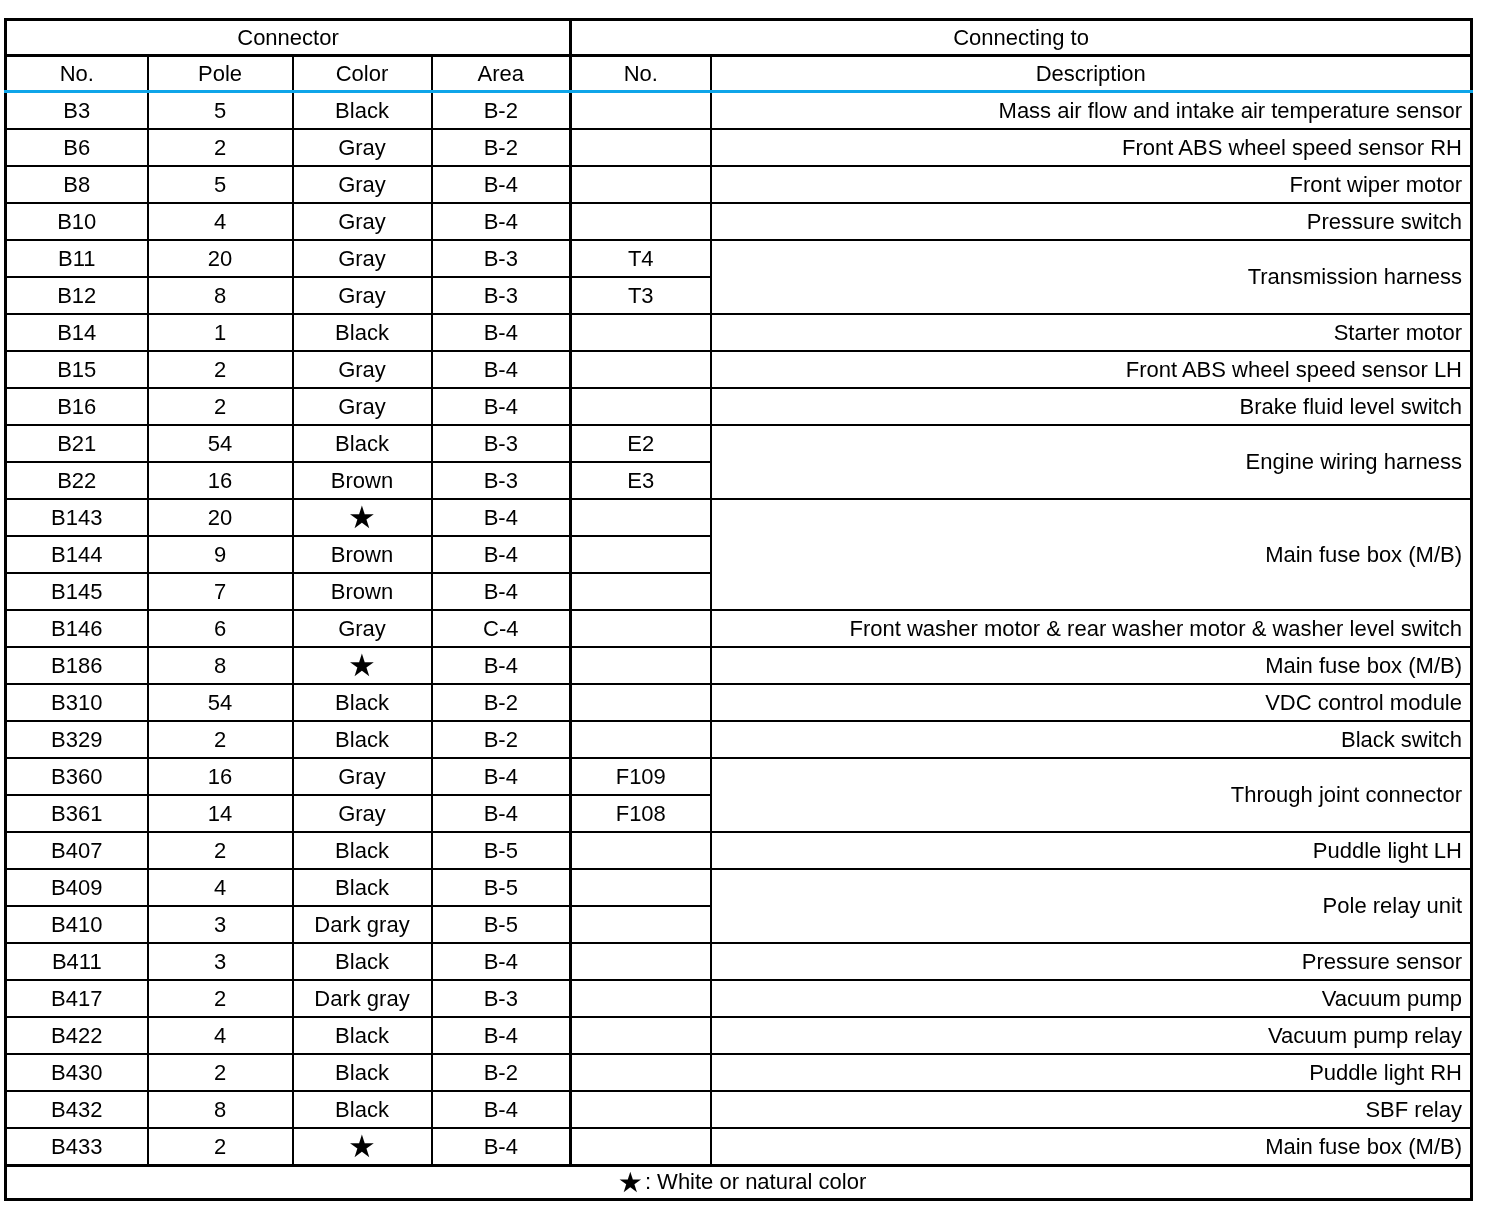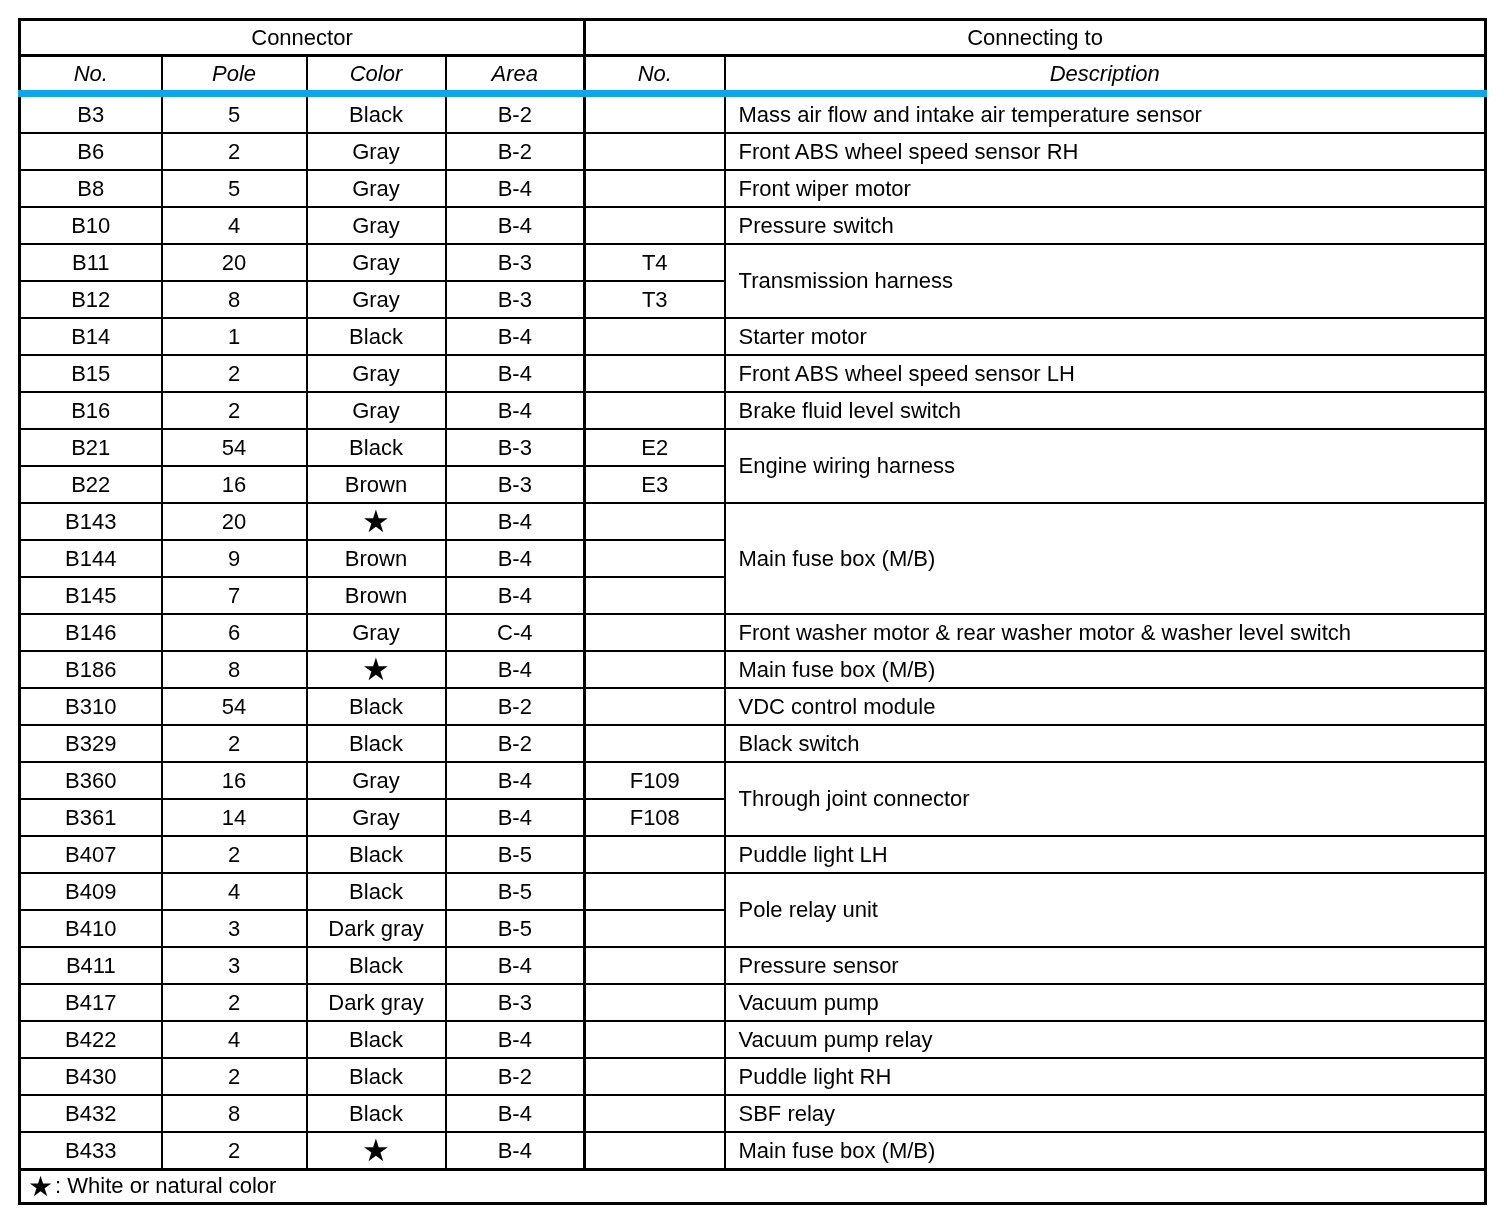--- a/index.html
+++ b/index.html
@@ -9,55 +9,55 @@
   }
   body {
     position: relative;
     width: 1504px;
     height: 1228px;
     font-family: "Liberation Sans", sans-serif;
     color: #000000;
   }
   table.connector-table {
     position: absolute;
-    left: 18px;
+    left: 4px;
     top: 18px;
     width: 1469px;
     border-collapse: collapse;
     table-layout: fixed;
     border: 3px solid #000000;
   }
   th, td {
     border: 2px solid #000000;
     font-size: 22px;
     font-weight: normal;
     text-align: center;
     vertical-align: middle;
     padding: 0;
     height: 35px;
     line-height: 1.15;
     overflow: hidden;
     white-space: nowrap;
   }
   thead th { height: 33px; }
   thead tr.group-header th { border-bottom: 3px solid #000000; }
-  thead tr.col-header th { border-bottom: 7px solid #0ea5e9; font-style: italic; }
+  thead tr.col-header th { border-bottom: 3px solid #0ea5e9; }
   .div-left { border-left: 3px solid #000000 !important; }
   td.desc {
-    text-align: left;
+    text-align: right;
     padding-left: 13px;
-    padding-right: 16px;
+    padding-right: 8px;
   }
   td.star {
     font-size: 31px;
     line-height: 1;
   }
   tfoot td.legend {
     border-top: 3px solid #000000;
-    text-align: left;
+    text-align: center;
     padding-left: 7px;
     height: 31px;
     font-size: 22px;
   }
   .star-glyph {
     font-size: 28px;
     line-height: 1;
     vertical-align: -3px;
     display: inline-block;
     margin-right: 2px;

